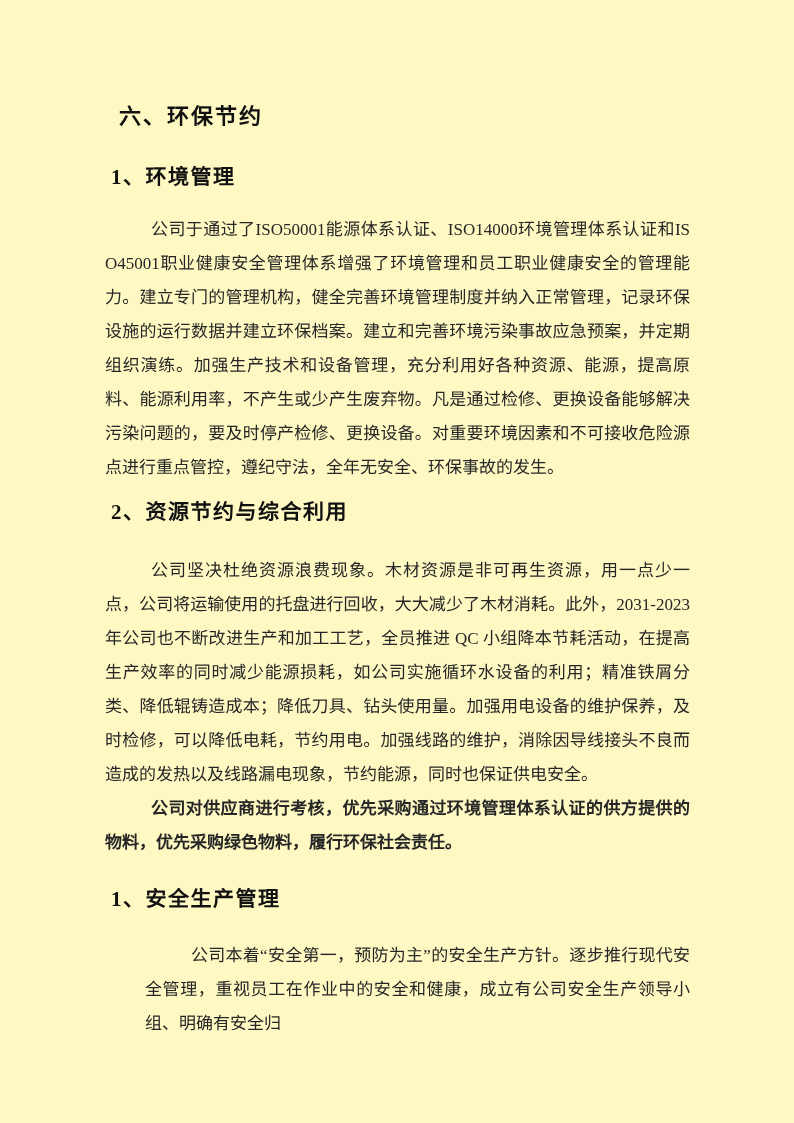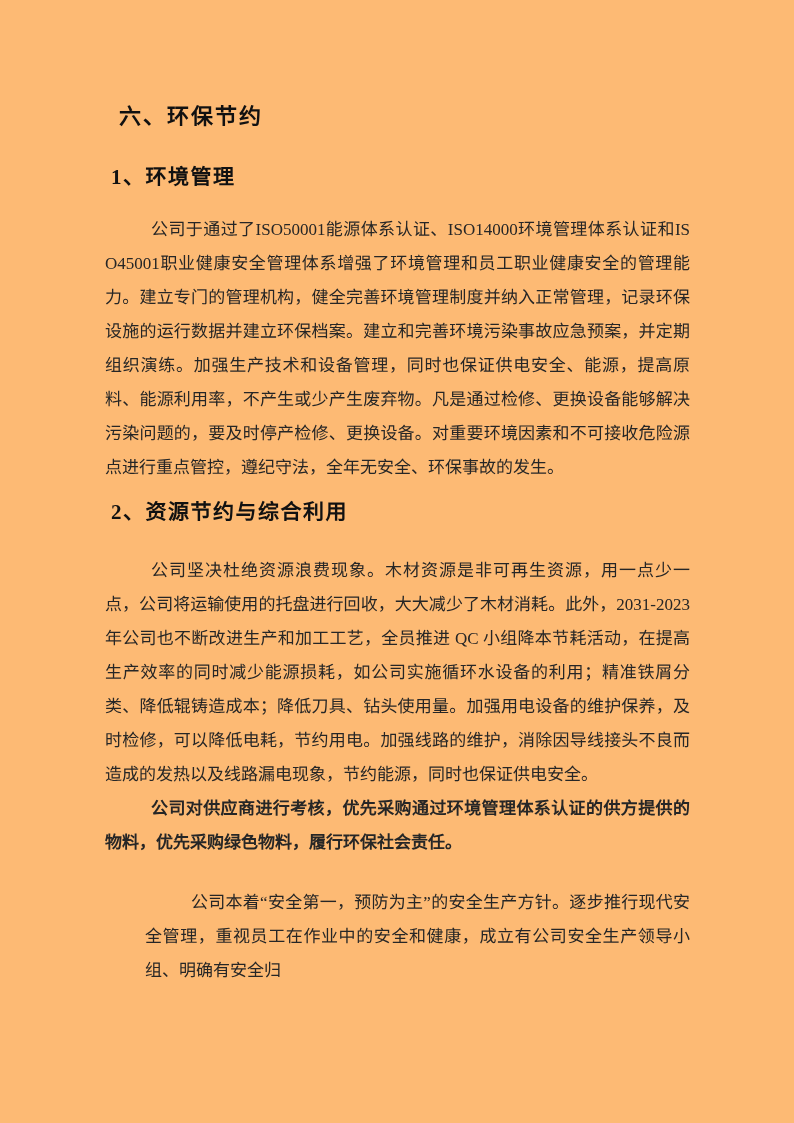--- a/index.html
+++ b/index.html
@@ -4,21 +4,21 @@
 <style>
   html, body {
     margin: 0;
     padding: 0;
     background: #ffffff;
   }
   .page {
     position: relative;
     width: 794px;
     height: 1123px;
-    background: #fdba74;
+    background: #fef9c3;
     overflow: hidden;
     font-family: "Liberation Serif", "DejaVu Serif", serif;
     color: #262626;
   }
   .content {
     position: absolute;
     left: 105px;
     top: 0;
     width: 585px;
   }
@@ -77,26 +77,27 @@
 </head>
 <body>
 
 <div class="page">
   <div class="content">
 
     <h1 class="doc-h1 first">六、环保节约</h1>
 
     <h2 class="doc-h2">1、环境管理</h2>
 
-    <p class="doc-p">公司于通过了ISO50001能源体系认证、ISO14000环境管理体系认证和ISO45001职业健康安全管理体系增强了环境管理和员工职业健康安全的管理能力。建立专门的管理机构，健全完善环境管理制度并纳入正常管理，记录环保设施的运行数据并建立环保档案。建立和完善环境污染事故应急预案，并定期组织演练。加强生产技术和设备管理，同时也保证供电安全、能源，提高原料、能源利用率，不产生或少产生废弃物。凡是通过检修、更换设备能够解决污染问题的，要及时停产检修、更换设备。对重要环境因素和不可接收危险源点进行重点管控，遵纪守法，全年无安全、环保事故的发生。</p>
+    <p class="doc-p">公司于通过了ISO50001能源体系认证、ISO14000环境管理体系认证和ISO45001职业健康安全管理体系增强了环境管理和员工职业健康安全的管理能力。建立专门的管理机构，健全完善环境管理制度并纳入正常管理，记录环保设施的运行数据并建立环保档案。建立和完善环境污染事故应急预案，并定期组织演练。加强生产技术和设备管理，充分利用好各种资源、能源，提高原料、能源利用率，不产生或少产生废弃物。凡是通过检修、更换设备能够解决污染问题的，要及时停产检修、更换设备。对重要环境因素和不可接收危险源点进行重点管控，遵纪守法，全年无安全、环保事故的发生。</p>
 
     <h2 class="doc-h2 resource">2、资源节约与综合利用</h2>
 
     <p class="doc-p resource-1">公司坚决杜绝资源浪费现象。木材资源是非可再生资源，用一点少一点，公司将运输使用的托盘进行回收，大大减少了木材消耗。此外，2031-2023 年公司也不断改进生产和加工工艺，全员推进 QC 小组降本节耗活动，在提高生产效率的同时减少能源损耗，如公司实施循环水设备的利用；精准铁屑分类、降低辊铸造成本；降低刀具、钻头使用量。加强用电设备的维护保养，及时检修，可以降低电耗，节约用电。加强线路的维护，消除因导线接头不良而造成的发热以及线路漏电现象，节约能源，同时也保证供电安全。</p>
 
     <p class="doc-p follow">公司对供应商进行考核，优先采购通过环境管理体系认证的供方提供的物料，优先采购绿色物料，履行环保社会责任。</p>
 
 
+    <h2 class="doc-h2 safety-mgmt">1、安全生产管理</h2>
 
     <p class="doc-p safety">公司本着“安全第一，预防为主”的安全生产方针。逐步推行现代安全管理，重视员工在作业中的安全和健康，成立有公司安全生产领导小组、明确有安全归</p>
 
   </div>
 </div>
 
 </body></html>

